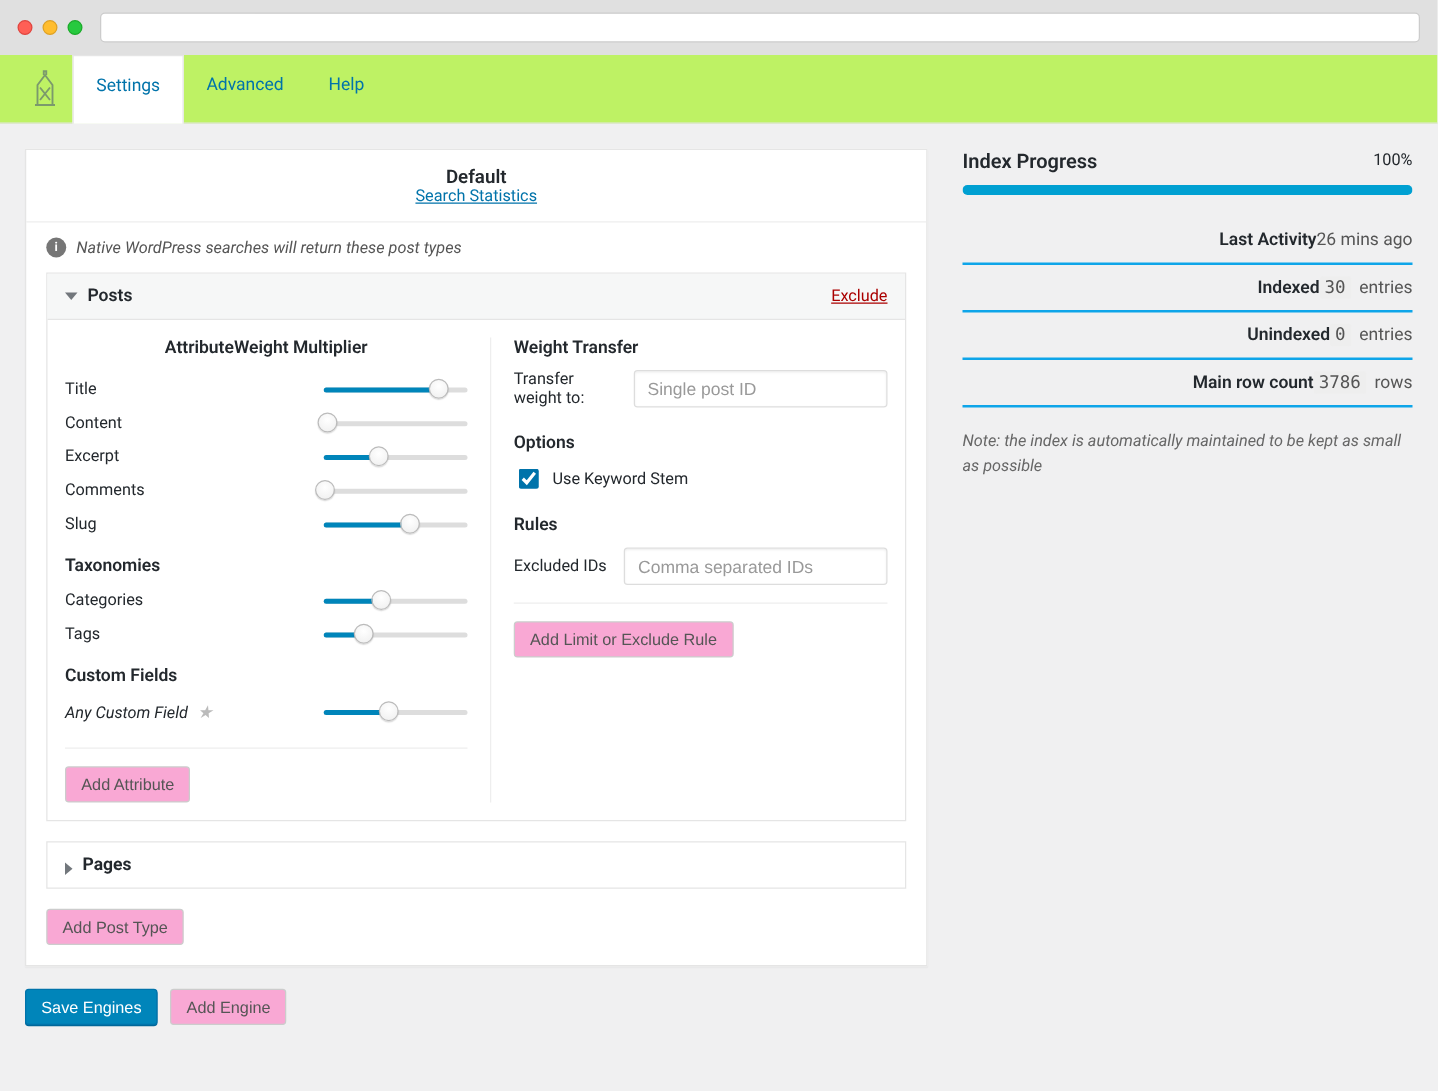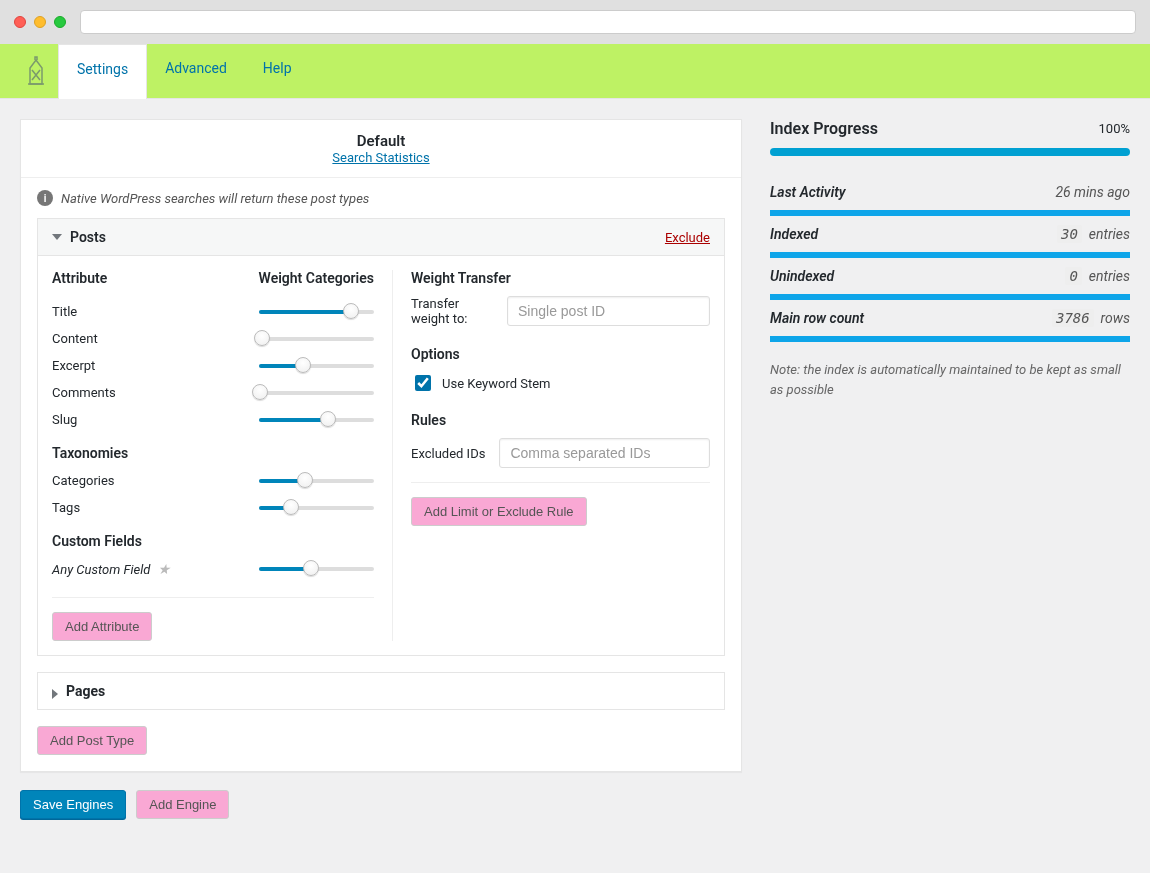--- a/index.html
+++ b/index.html
@@ -110,21 +110,21 @@
   .chev { width: 0; height: 0; display: inline-block; }
   .chev.down { border-left: 5px solid transparent; border-right: 5px solid transparent; border-top: 6px solid #72777c; }
   .chev.right { border-top: 5px solid transparent; border-bottom: 5px solid transparent; border-left: 6px solid #72777c; }
   .exclude-link { color: #a00; text-decoration: underline; cursor: pointer; }
   .section-body {
     display: flex;
     padding: 14px;
   }
   .col-attr { width: 340px; padding-right: 18px; }
   .col-right { flex: 1; border-left: 1px solid #eee; padding-left: 18px; }
-  .col-hdrs { display: flex; justify-content: space-between; font-weight: 600; font-size: 14px; margin-bottom: 12px; }
+  .col-hdrs { display: flex; justify-content: center; font-weight: 600; font-size: 14px; margin-bottom: 12px; }
   .attr-row { display: flex; align-items: center; justify-content: space-between; padding: 6px 0; }
   .attr-label { font-size: 13px; color: #23282d; }
   .slider {
     width: 115px;
     height: 14px;
     position: relative;
   }
   .slider-track {
     position: absolute;
     top: 5px;
@@ -187,26 +187,25 @@
   input[type=checkbox] {
     width: 16px; height: 16px; accent-color: #0073aa;
   }
   .button-row { display: flex; gap: 10px; margin-top: 18px; padding-left: 0px; }
   .sidebar-title-row { display: flex; justify-content: space-between; align-items: center; margin-bottom: 10px; }
   .sidebar-title { font-weight: 600; font-size: 16px; }
   .progress-outer { height: 8px; background: #ddd; border-radius: 4px; overflow: hidden; margin-bottom: 18px; }
   .progress-inner { height: 100%; background: #00a0d2; }
   .stat-row {
     display: flex;
-    justify-content: space-between;
+    justify-content: flex-end;
     align-items: center;
     padding: 10px 0;
-    border-bottom: 6px solid #0ea5e9;
+    border-bottom: 2px solid #0ea5e9;
     font-size: 14px;
-    font-style: italic;
   }
   .stat-row:last-of-type { }
   .stat-label { font-weight: 600; }
   .stat-val { color: #555; }
   .code-val { font-family: ui-monospace, Menlo, Consolas, monospace; background: #eee; padding: 1px 4px; border-radius: 2px; }
   .sidebar-note { font-style: italic; color: #666; margin-top: 18px; font-size: 13px; line-height: 1.5; }
   .collapsed-section {
     border: 1px solid #e5e5e5;
     margin: 0 16px 16px 16px;
     background: #fff;
@@ -269,21 +268,21 @@
             <span>Posts</span>
           </span>
           <a class="exclude-link">Exclude</a>
         </div>
 
         <div class="section-body">
 
           <div class="col-attr">
             <div class="col-hdrs">
               <span>Attribute</span>
-              <span>Weight Categories</span>
+              <span>Weight Multiplier</span>
             </div>
 
             <div id="attr-rows">
                 <div class="attr-row">
                   <span class="attr-label">Title</span>
                   <span class="slider">
     <span class="slider-track"></span>
     <span class="slider-fill" style="width:80%"></span>
     <span class="slider-thumb" style="left:80%"></span>
   </span>

